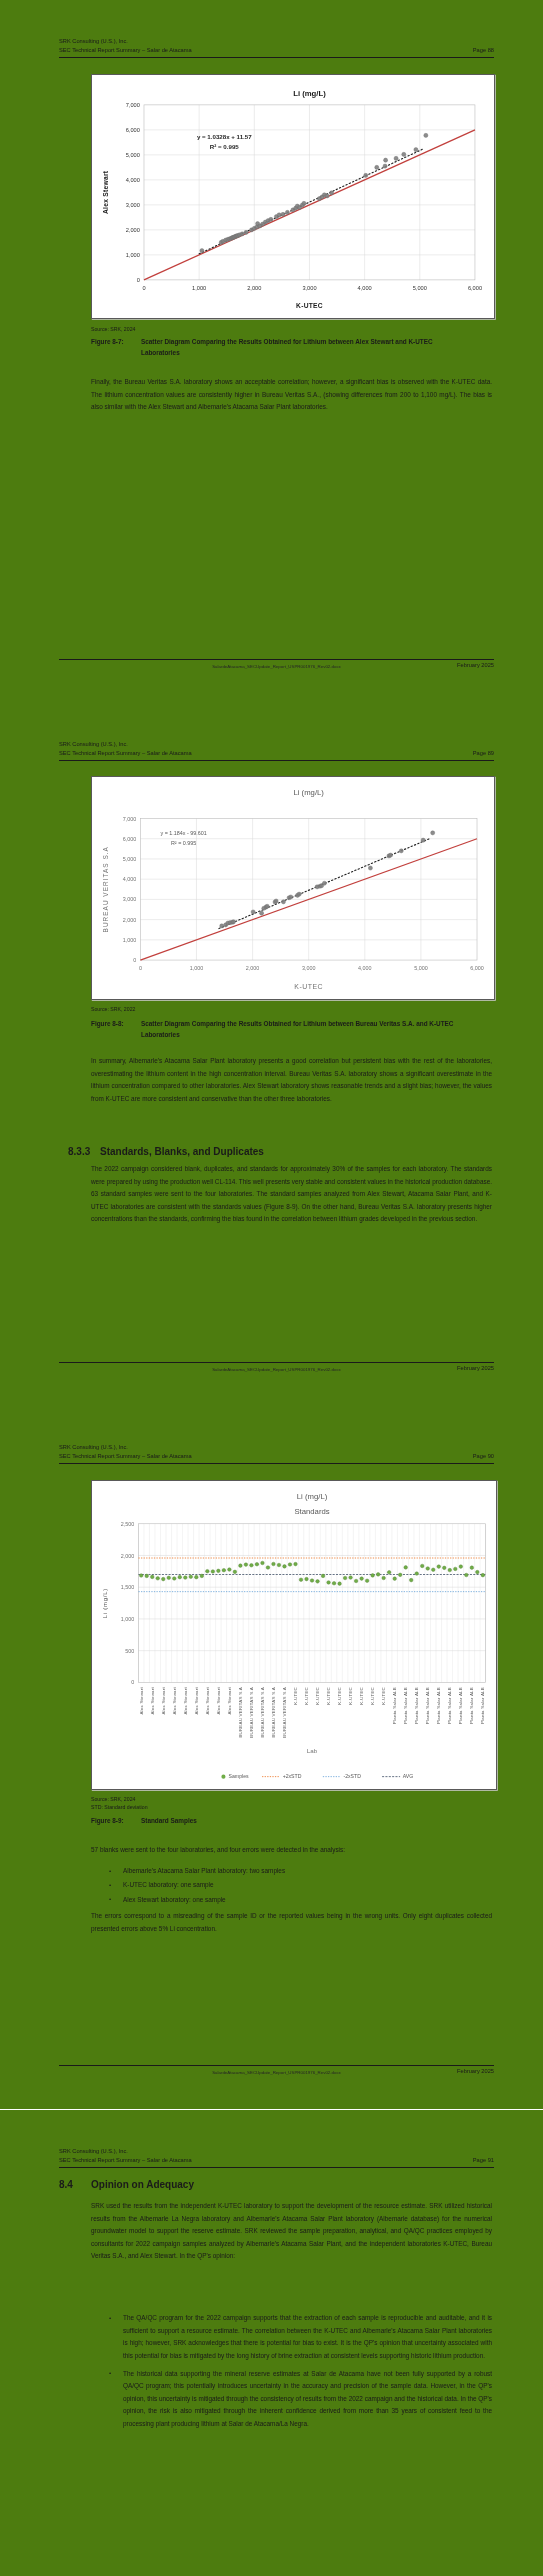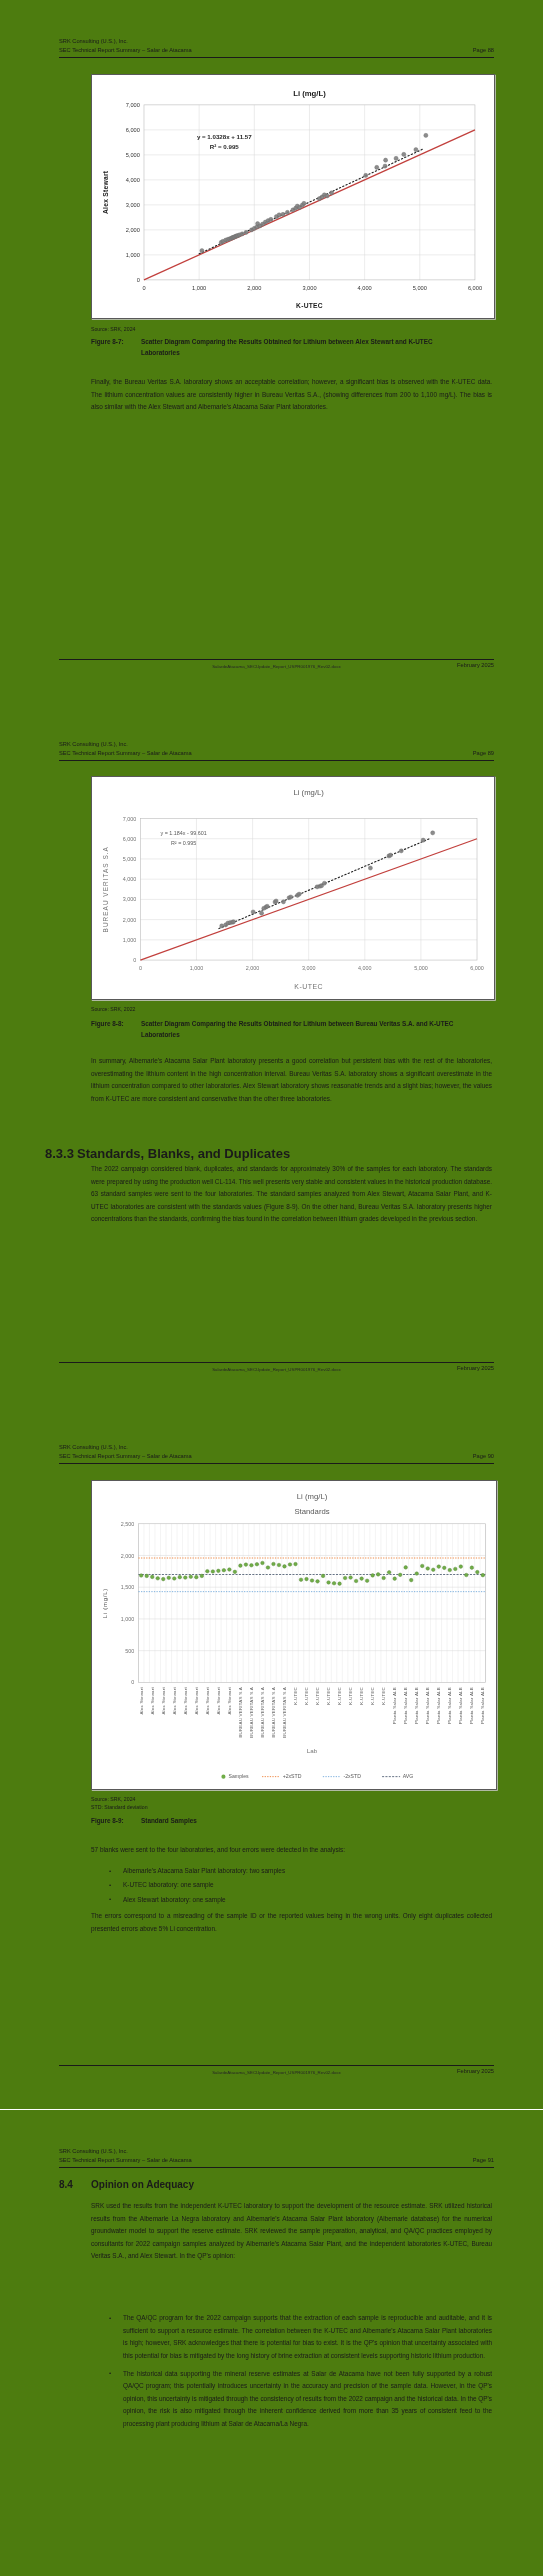--- a/index.html
+++ b/index.html
@@ -10,21 +10,21 @@
        border-bottom:0.8px solid #1a1a1a;padding-bottom:1.5px;}
   .hdr .row2{display:flex;justify-content:space-between;}
   .ftr{position:absolute;left:59px;width:435px;top:659px;border-top:0.6px solid #1a1a1a;}
   .ftr-in{position:relative;padding-top:3.6px;font-size:4.4px;color:#262626;text-align:center;}
   .ftr-date{position:absolute;right:0;top:1.5px;font-size:5.7px;color:#1a1a1a;}
   .chartbox{position:absolute;border:0.8px solid #595959;background:#fff;box-shadow:0.8px 0.8px 0 #c9c9c9;}
   .src{position:absolute;left:91px;font-size:5.2px;line-height:8.2px;color:#1a1a1a;}
   .cap{position:absolute;left:91px;width:373px;font-weight:700;font-size:6.4px;line-height:10.6px;padding-left:50px;box-sizing:border-box;}
   .cap .lab{position:absolute;left:0;top:0;}
   .body-p{position:absolute;left:91px;width:401px;font-size:6.4px;line-height:12.6px;text-align:justify;}
-  .h3{position:absolute;left:45px;font-weight:700;font-size:13px;}
+  .h3{position:absolute;left:68px;font-weight:700;font-size:10px;}
   .h3 .num,.h2 .num{display:inline-block;width:32px;}
   .h2{position:absolute;left:59px;font-weight:700;font-size:10px;}
   .ul{position:absolute;left:108px;width:384px;font-size:6.4px;line-height:12.6px;}
   .li{position:relative;padding-left:15px;margin-bottom:1.8px;}
   .li .b{position:absolute;left:1px;top:-0.5px;font-size:6.2px;}
   .ul2 .li{margin-bottom:5.2px;text-align:justify;}
   svg text{font-family:"Liberation Sans",sans-serif;}
   .grid{stroke:#d9d9d9;stroke-width:1;}
   .grid3{stroke:#e4e4e4;stroke-width:0.8;}
   .plotborder{fill:none;stroke:#bdbdbd;stroke-width:1.2;}

